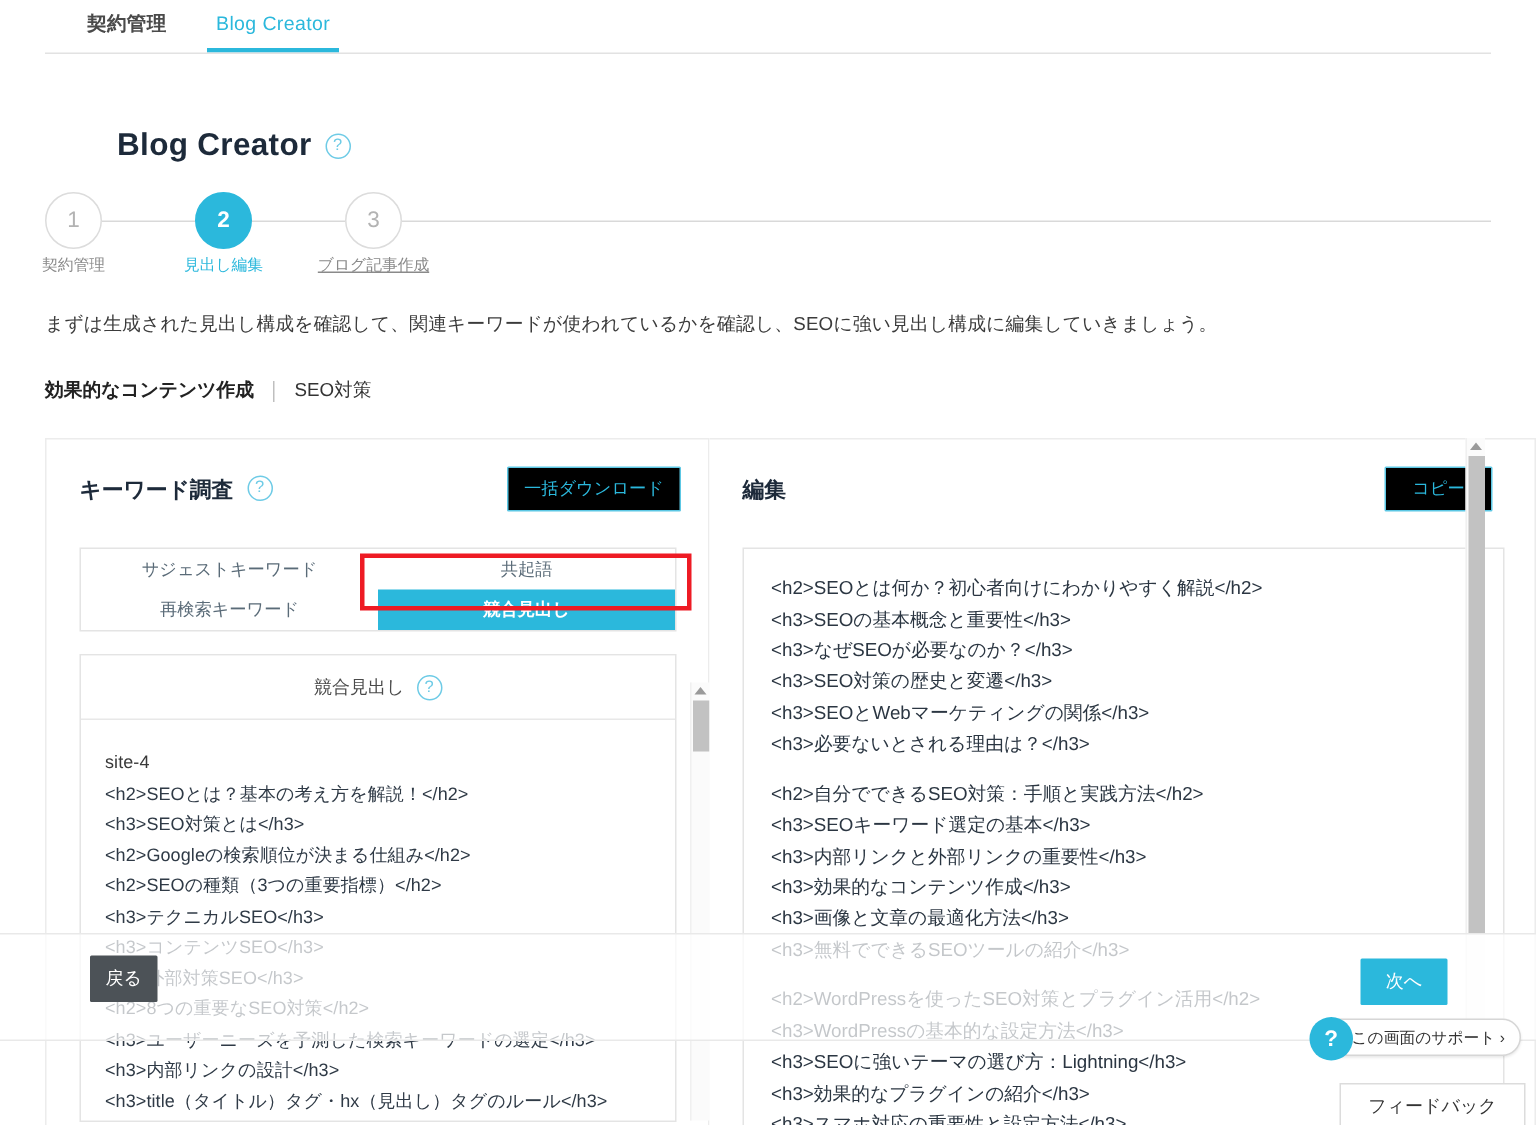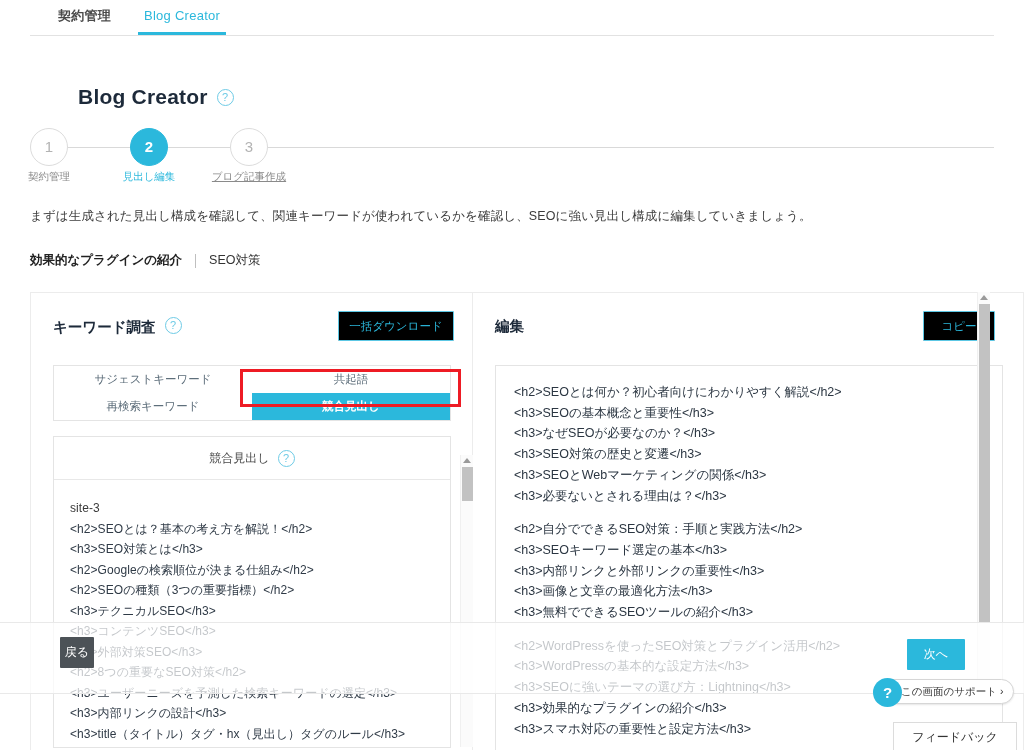--- a/index.html
+++ b/index.html
@@ -183,21 +183,21 @@
   #sbar-right .sthumb { top: 12px; height: 318px; }
 
   
   .fade-strip {
     position: absolute; left: 0; right: 0;
     background: rgba(255,255,255,0.72); pointer-events: none;
   }
   .fade-rule { position: absolute; left: 0; right: 0; height: 1px; background: #e9e9e9; }
 
   .back-btn {
-    position: absolute; left: 60px; top: 637px; width: 34px; height: 31px;
+    position: absolute; left: 60px; top: 637px; width: 45px; height: 31px;
     background: #4c5257; color: #ffffff; font-size: 12px;
     display: flex; align-items: center; justify-content: center;
     cursor: pointer; border-radius: 1px;
   }
 
   
   .next-btn {
     position: absolute; left: 907px; top: 639px; width: 58px; height: 31px;
     background: #2bb8dc; color: #fff; font-size: 12px;
     display: flex; align-items: center; justify-content: center;
@@ -248,21 +248,21 @@
     <div class="step-circle done" style="left:230px;">3</div>
 
     <div class="step-label" style="left:0px;width:98px;">契約管理</div>
     <div class="step-label current" style="left:100px;width:98px;">見出し編集</div>
     <div class="step-label" style="left:200px;width:98px;text-decoration:underline;">ブログ記事作成</div>
   </div>
 
   <div class="lead">まずは生成された見出し構成を確認して、関連キーワードが使われているかを確認し、SEOに強い見出し構成に編集していきましょう。</div>
 
   <div class="kwrow">
-    <span class="kwlabel">効果的なプラグインの紹介</span>
+    <span class="kwlabel">効果的なコンテンツ作成</span>
     <span class="kwsep"></span>
     <span class="kwvalue">SEO対策</span>
   </div>
 
   <div class="card" id="card-left">
 
     <div class="card-head">
       <div class="card-title">
         <span>キーワード調査</span><span class="help-circle">?</span>
       </div>
@@ -276,21 +276,21 @@
       <div class="kwcell selected">競合見出し</div>
     </div>
     <div class="redbox"></div>
 
     <div class="listpanel">
       <div class="listpanel-head">
         <span>競合見出し</span>
         <span class="help-circle" style="margin-left:0;vertical-align:0;">?</span>
       </div>
       <div class="listpanel-body">
-        <div class="codeline site">site-3</div>
+        <div class="codeline site">site-4</div>
         <div class="codeline">&lt;h2&gt;SEOとは？基本の考え方を解説！&lt;/h2&gt;</div>
         <div class="codeline">&lt;h3&gt;SEO対策とは&lt;/h3&gt;</div>
         <div class="codeline">&lt;h2&gt;Googleの検索順位が決まる仕組み&lt;/h2&gt;</div>
         <div class="codeline">&lt;h2&gt;SEOの種類（3つの重要指標）&lt;/h2&gt;</div>
         <div class="codeline">&lt;h3&gt;テクニカルSEO&lt;/h3&gt;</div>
         <div class="codeline">&lt;h3&gt;コンテンツSEO&lt;/h3&gt;</div>
         <div class="codeline">&lt;h3&gt;外部対策SEO&lt;/h3&gt;</div>
         <div class="codeline">&lt;h2&gt;8つの重要なSEO対策&lt;/h2&gt;</div>
         <div class="codeline">&lt;h3&gt;ユーザーニーズを予測した検索キーワードの選定&lt;/h3&gt;</div>
         <div class="codeline">&lt;h3&gt;内部リンクの設計&lt;/h3&gt;</div>
@@ -317,20 +317,21 @@
         <div class="edline">&lt;h2&gt;SEOとは何か？初心者向けにわかりやすく解説&lt;/h2&gt;</div>
         <div class="edline">&lt;h3&gt;SEOの基本概念と重要性&lt;/h3&gt;</div>
         <div class="edline">&lt;h3&gt;なぜSEOが必要なのか？&lt;/h3&gt;</div>
         <div class="edline">&lt;h3&gt;SEO対策の歴史と変遷&lt;/h3&gt;</div>
         <div class="edline">&lt;h3&gt;SEOとWebマーケティングの関係&lt;/h3&gt;</div>
         <div class="edline">&lt;h3&gt;必要ないとされる理由は？&lt;/h3&gt;</div>
         <div class="edspace"></div>
         <div class="edline">&lt;h2&gt;自分でできるSEO対策：手順と実践方法&lt;/h2&gt;</div>
         <div class="edline">&lt;h3&gt;SEOキーワード選定の基本&lt;/h3&gt;</div>
         <div class="edline">&lt;h3&gt;内部リンクと外部リンクの重要性&lt;/h3&gt;</div>
+        <div class="edline">&lt;h3&gt;効果的なコンテンツ作成&lt;/h3&gt;</div>
         <div class="edline">&lt;h3&gt;画像と文章の最適化方法&lt;/h3&gt;</div>
         <div class="edline">&lt;h3&gt;無料でできるSEOツールの紹介&lt;/h3&gt;</div>
         <div class="edspace"></div>
         <div class="edline">&lt;h2&gt;WordPressを使ったSEO対策とプラグイン活用&lt;/h2&gt;</div>
         <div class="edline">&lt;h3&gt;WordPressの基本的な設定方法&lt;/h3&gt;</div>
         <div class="edline">&lt;h3&gt;SEOに強いテーマの選び方：Lightning&lt;/h3&gt;</div>
         <div class="edline">&lt;h3&gt;効果的なプラグインの紹介&lt;/h3&gt;</div>
         <div class="edline">&lt;h3&gt;スマホ対応の重要性と設定方法&lt;/h3&gt;</div>
       </div>
     </div>

